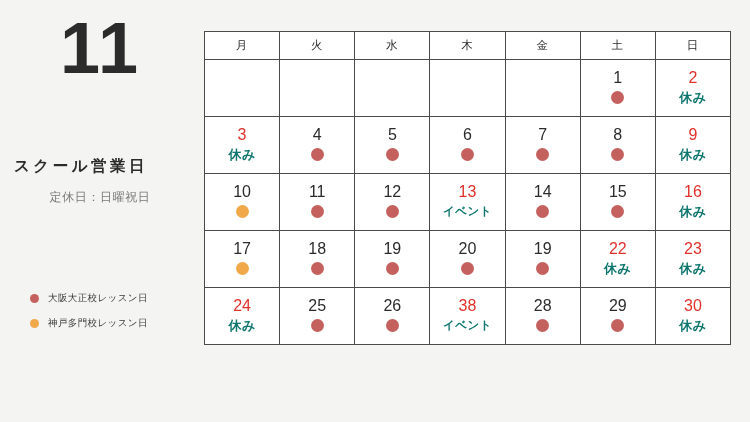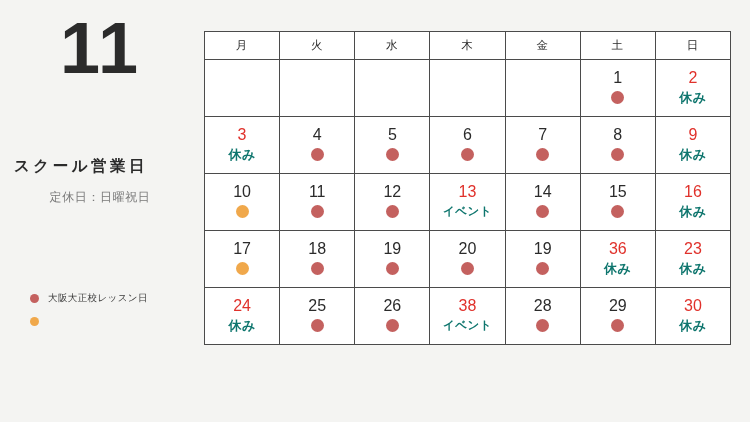--- a/index.html
+++ b/index.html
@@ -170,20 +170,21 @@
       <div>定休日：日曜祝日</div>
     </div>
 
     <div id="legend">
       <div class="legend-row">
         <span class="legend-dot" style="background: rgb(196, 97, 95);"></span>
         <span class="legend-label">大阪大正校レッスン日</span>
       </div>
       <div class="legend-row">
         <span class="legend-dot" style="background: rgb(240, 168, 75);"></span>
+        <span class="legend-label">神戸多門校レッスン日</span>
       </div>
     </div>
   </div>
 
   <div id="cal">
     <table>
       <thead>
         <tr>
           <th>月</th>
           <th>火</th>
@@ -380,21 +381,21 @@
             <td>
               <div class="cell">
                 <div class="daynum">19</div>
                 <div class="sub">
                   <span class="dot" style="background: rgb(196, 97, 95);"></span>
                 </div>
               </div>
             </td>
             <td>
               <div class="cell">
-                <div class="daynum holiday">36</div>
+                <div class="daynum holiday">22</div>
                 <div class="sub">
                   <span class="sub-text">休み</span>
                 </div>
               </div>
             </td>
             <td>
               <div class="cell">
                 <div class="daynum holiday">23</div>
                 <div class="sub">
                   <span class="sub-text">休み</span>

